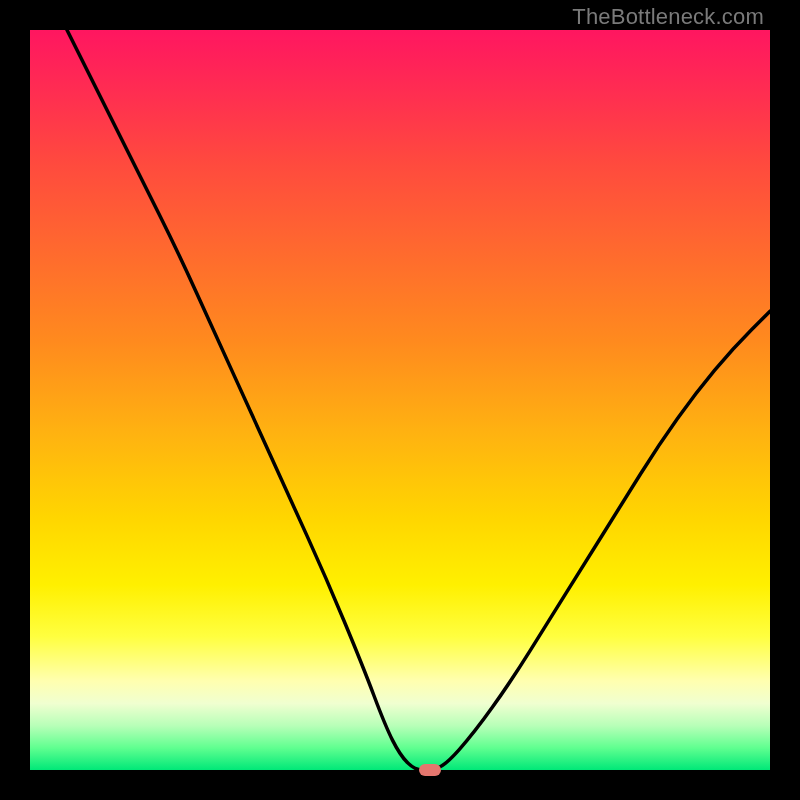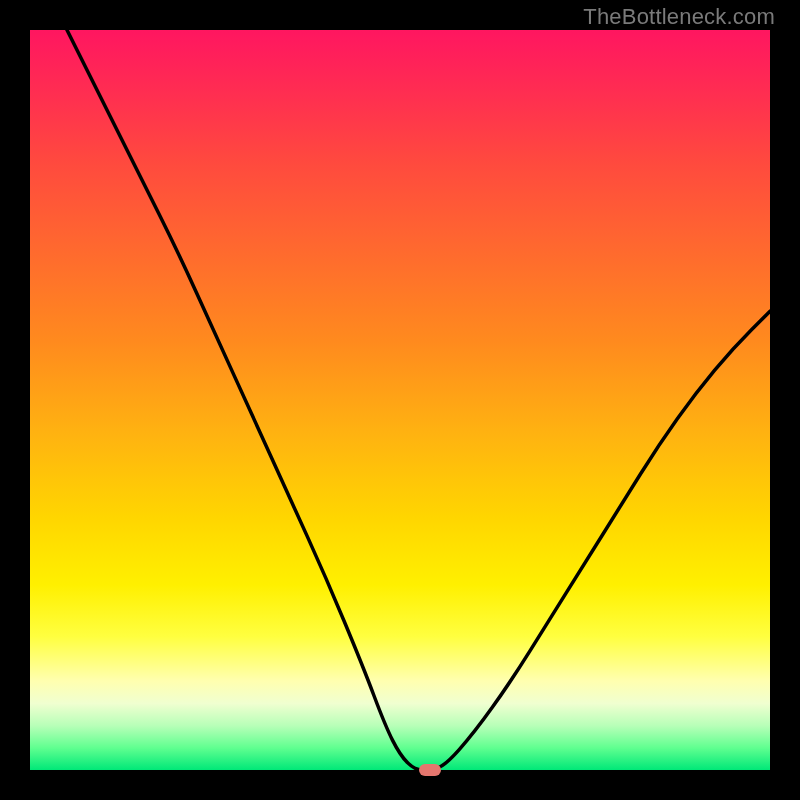--- a/index.html
+++ b/index.html
@@ -38,21 +38,21 @@
       #ffffb0 88%,
       #f0ffd0 91%,
       #b8ffb8 94%,
       #60ff90 97%,
       #00e878 100%
     );
   }
   .watermark {
     position: absolute;
     top: 4px;
-    right: 25px;
+    right: 36px;
     color: #7a7a7a;
     font-size: 22px;
     font-weight: 500;
     letter-spacing: 0.2px;
     user-select: none;
   }
   svg.curve {
     position: absolute;
     left: 0;
     top: 0;

